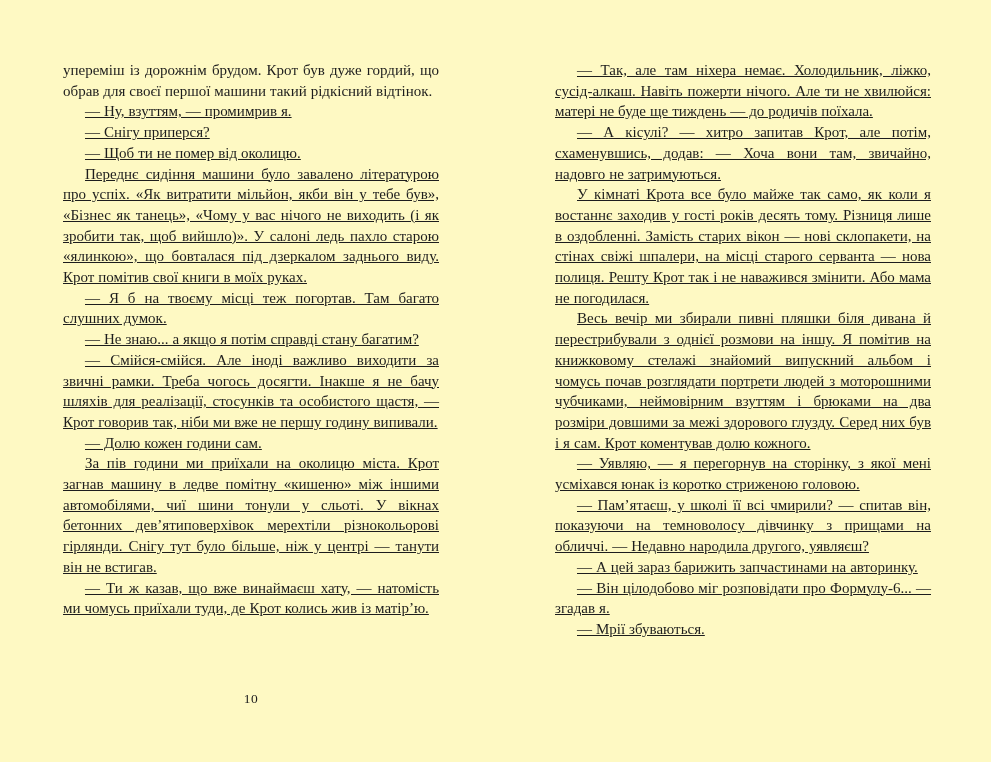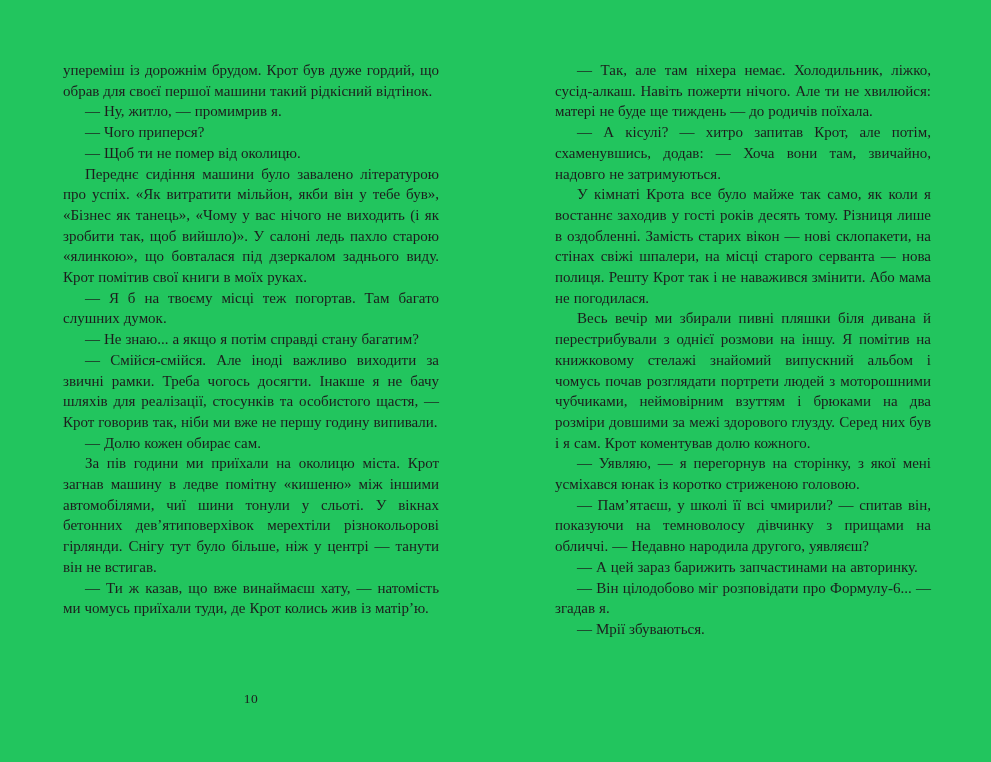--- a/index.html
+++ b/index.html
@@ -4,66 +4,66 @@
 <style>
   html, body {
     margin: 0;
     padding: 0;
     background: #ffffff;
   }
   .spread {
     position: relative;
     width: 991px;
     height: 762px;
-    background: #22c55e;
+    background: #fef9c3;
     font-family: "Liberation Serif", "DejaVu Serif", serif;
     color: #1d1d1d;
     overflow: hidden;
   }
   .page-text {
     position: absolute;
     top: 60px;
     width: 376px;
   }
   .page-text.left  { left: 63px; }
   .page-text.right { left: 555px; }
   .para {
     margin: 0;
     font-size: 15px;
     line-height: 20.7px;
     text-align: justify;
     word-spacing: 0.2px;
   }
-  .para.indent { text-indent: 22px; }
+  .para.indent { text-indent: 22px; text-decoration: underline; }
   .page-number {
     position: absolute;
     top: 691px;
     width: 376px;
     text-align: center;
     font-size: 13.5px;
     letter-spacing: 0.5px;
   }
   .page-number.left  { left: 63px; }
   .page-number.right { left: 555px; }
 </style>
 </head>
 <body>
 
 <div class="spread">
 
   <div class="page-text left">
       <p class="para">упереміш із дорожнім брудом. Крот був дуже гордий, що обрав для своєї першої машини такий рідкісний відтінок.</p>
-      <p class="para indent">— Ну, житло, — промимрив я.</p>
-      <p class="para indent">— Чого приперся?</p>
+      <p class="para indent">— Ну, взуттям, — промимрив я.</p>
+      <p class="para indent">— Снігу приперся?</p>
       <p class="para indent">— Щоб ти не помер від околицю.</p>
       <p class="para indent">Переднє сидіння машини було завалено літературою про успіх. «Як витратити мільйон, якби він у тебе був», «Бізнес як танець», «Чому у вас нічого не виходить (і як зробити так, щоб вийшло)». У салоні ледь пахло старою «ялинкою», що бовталася під дзеркалом заднього виду. Крот помітив свої книги в моїх руках.</p>
       <p class="para indent">— Я б на твоєму місці теж погортав. Там багато слушних думок.</p>
       <p class="para indent">— Не знаю... а якщо я потім справді стану багатим?</p>
       <p class="para indent">— Смійся-смійся. Але іноді важливо виходити за звичні рамки. Треба чогось досягти. Інакше я не бачу шляхів для реалізації, стосунків та особистого щастя, — Крот говорив так, ніби ми вже не першу годину випивали.</p>
-      <p class="para indent">— Долю кожен обирає сам.</p>
+      <p class="para indent">— Долю кожен години сам.</p>
       <p class="para indent">За пів години ми приїхали на околицю міста. Крот загнав машину в ледве помітну «кишеню» між іншими автомобілями, чиї шини тонули у сльоті. У вікнах бетонних дев’ятиповерхівок мерехтіли різнокольорові гірлянди. Снігу тут було більше, ніж у центрі — танути він не встигав.</p>
       <p class="para indent">— Ти ж казав, що вже винаймаєш хату, — натомість ми чомусь приїхали туди, де Крот колись жив із матір’ю.</p>
     </div>
 
   <div class="page-text right">
       <p class="para indent">— Так, але там ніхера немає. Холодильник, ліжко, сусід-алкаш. Навіть пожерти нічого. Але ти не хвилюйся: матері не буде ще тиждень — до родичів поїхала.</p>
       <p class="para indent">— А кісулі? — хитро запитав Крот, але потім, схаменувшись, додав: — Хоча вони там, звичайно, надовго не затримуються.</p>
       <p class="para indent">У кімнаті Крота все було майже так само, як коли я востаннє заходив у гості років десять тому. Різниця лише в оздобленні. Замість старих вікон — нові склопакети, на стінах свіжі шпалери, на місці старого серванта — нова полиця. Решту Крот так і не наважився змінити. Або мама не погодилася.</p>
       <p class="para indent">Весь вечір ми збирали пивні пляшки біля дивана й перестрибували з однієї розмови на іншу. Я помітив на книжковому стелажі знайомий випускний альбом і чомусь почав розглядати портрети людей з моторошними чубчиками, неймовірним взуттям і брюками на два розміри довшими за межі здорового глузду. Серед них був і я сам. Крот коментував долю кожного.</p>
       <p class="para indent">— Уявляю, — я перегорнув на сторінку, з якої мені усміхався юнак із коротко стриженою головою.</p>

